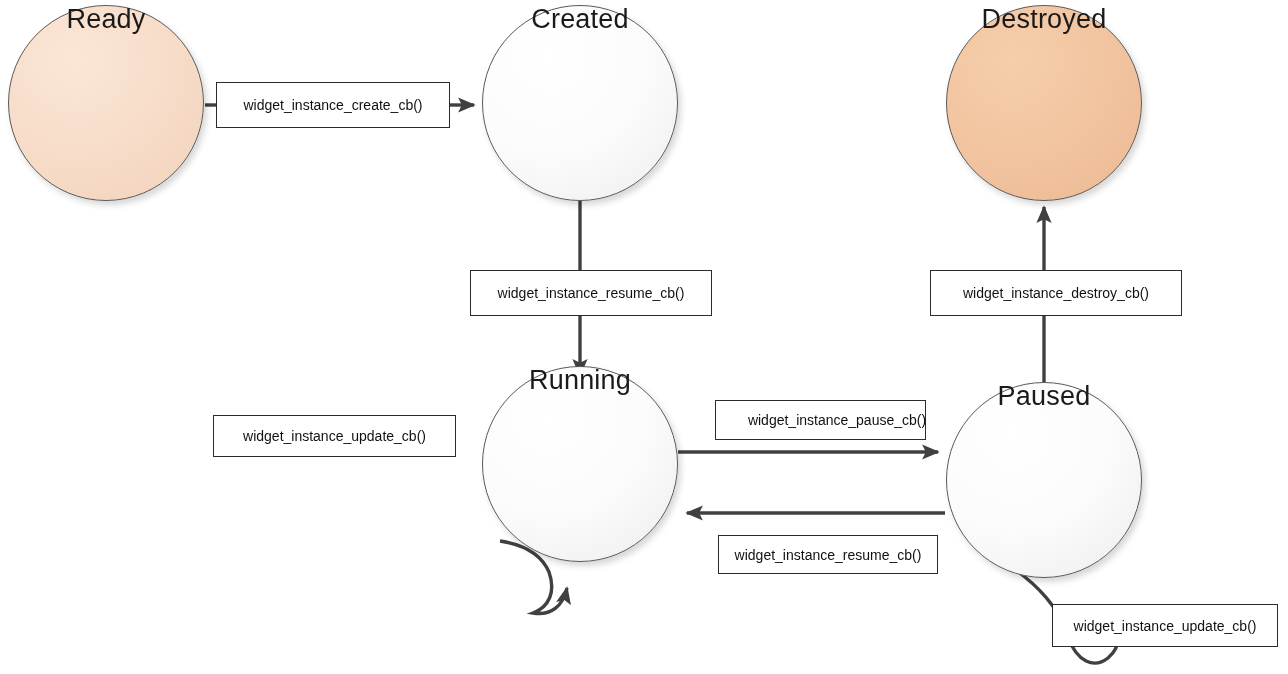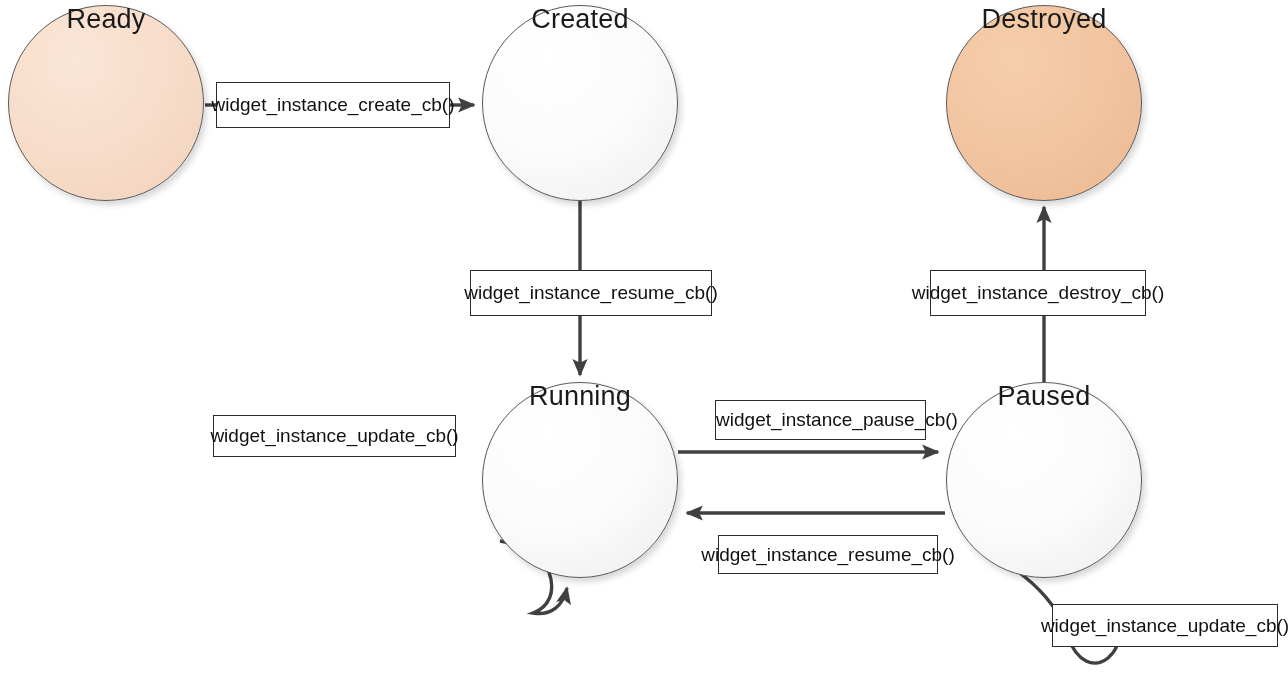--- a/index.html
+++ b/index.html
@@ -46,43 +46,43 @@
   }
   .node-created {
     left: 482px; top: 5px; width: 196px; height: 196px;
     background: radial-gradient(circle at 34% 26%, #ffffff 0%, #fbfbfb 52%, #ededed 100%);
   }
   .node-destroyed {
     left: 946px; top: 5px; width: 196px; height: 196px;
     background: radial-gradient(circle at 34% 28%, #f6ceab 0%, #f2c4a0 50%, #eab992 100%);
   }
   .node-running {
-    left: 482px; top: 382px; width: 196px; height: 196px;
+    left: 482px; top: 366px; width: 196px; height: 196px;
     background: radial-gradient(circle at 34% 26%, #ffffff 0%, #fbfbfb 52%, #ececec 100%);
   }
   .node-paused {
     left: 946px; top: 382px; width: 196px; height: 196px;
     background: radial-gradient(circle at 34% 26%, #ffffff 0%, #fbfbfb 52%, #ececec 100%);
   }
   .edge-label {
     position: absolute;
     background: #ffffff;
     border: 1px solid #2b2b2b;
     box-sizing: border-box;
     display: flex;
     align-items: center;
     justify-content: center;
-    font-size: 19px;
+    font-size: 14px;
     color: #111111;
     white-space: nowrap;
     padding: 0 10px;
   }
   .lbl-create   { left: 216px; top: 82px;  width: 234px; height: 46px; }
   .lbl-resume-c { left: 470px; top: 270px; width: 242px; height: 46px; }
-  .lbl-destroy  { left: 930px; top: 270px; width: 216px; height: 46px; }
+  .lbl-destroy  { left: 930px; top: 270px; width: 252px; height: 46px; }
   .lbl-update-r { left: 213px; top: 415px; width: 243px; height: 42px; }
   .lbl-resize-r { left: 257px; top: 533px; width: 243px; height: 45px; }
   .lbl-pause    { left: 715px; top: 400px; width: 211px; height: 40px; padding-left: 43px; }
   .lbl-resume-p { left: 718px; top: 535px; width: 220px; height: 39px; }
   .lbl-update-p { left: 1052px; top: 604px; width: 226px; height: 43px; }
 </style>
 </head>
 <body>
 
 <div id="canvas">

